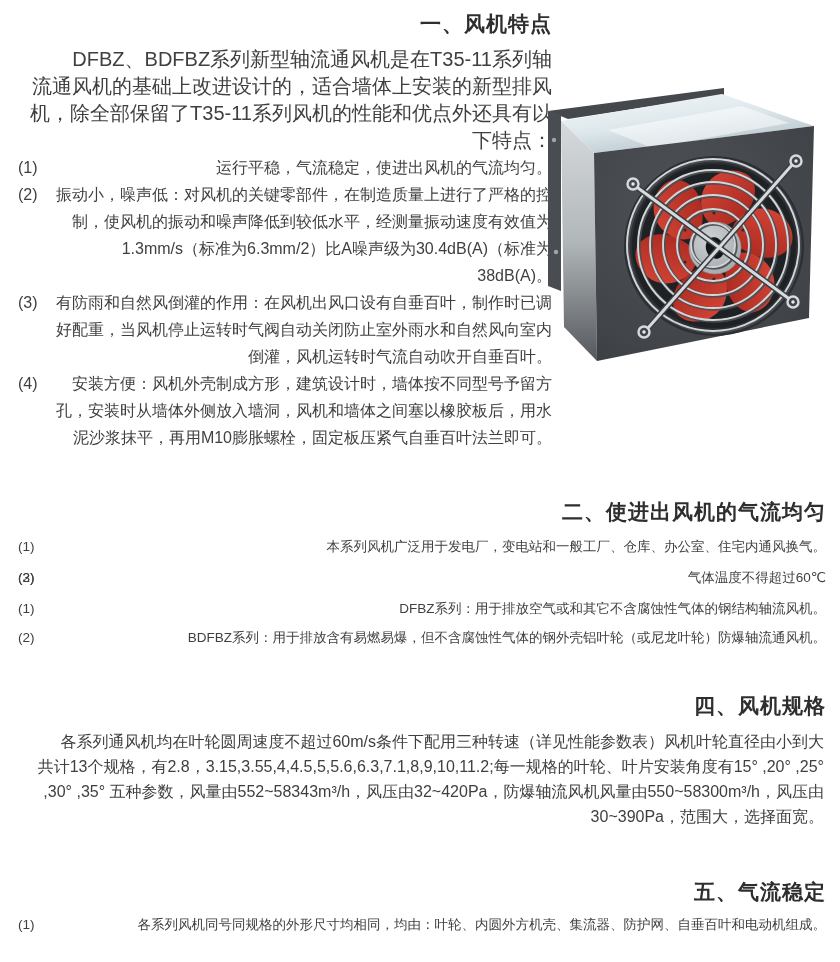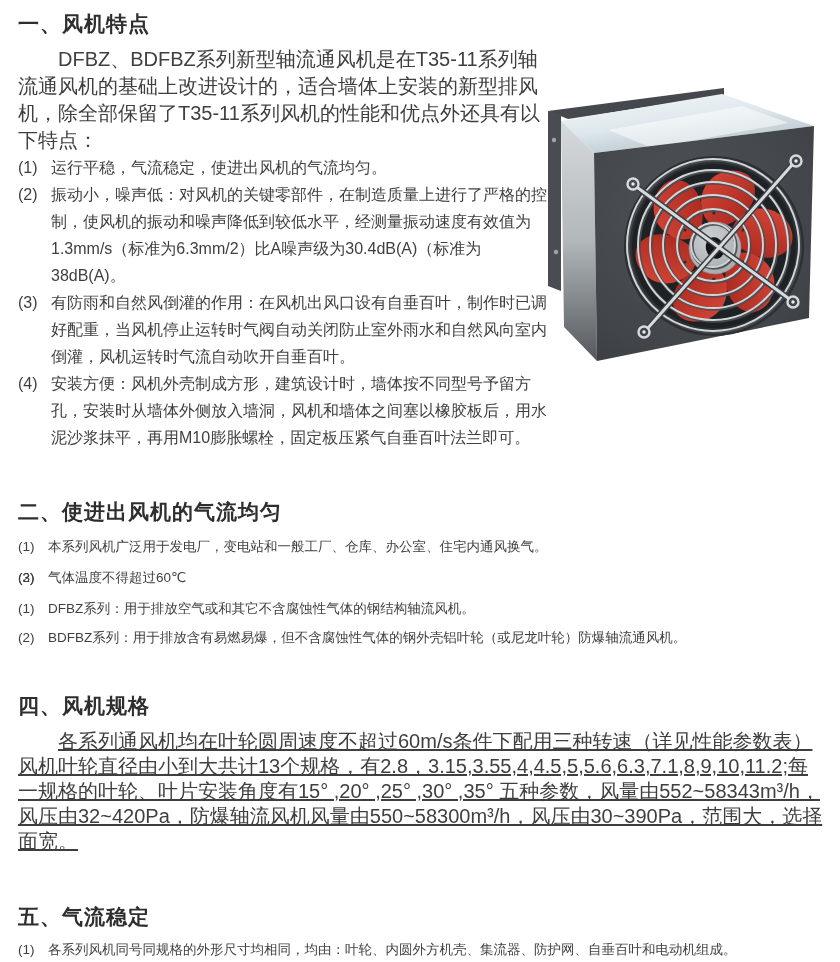--- a/index.html
+++ b/index.html
@@ -20,34 +20,34 @@
   .sec1 .sec-title{margin:4px 0 8px 0;}
   .sec1-intro{
     font-size:20px;line-height:27px;text-indent:2em;margin:0 0 0 0;
   }
   .sec1-list{margin-top:0;}
   .s1-item{
     position:relative;padding-left:33px;font-size:16px;line-height:27px;
   }
   .s1-item .marker{position:absolute;left:0;top:0;}
   
-  .sec{margin:0;}
+  .sec{margin:0;text-align:right;}
   .sec2 .sec-title{margin:47px 0 12px 0;}
   .sec3 .sec-title{margin:37px 0 10px 0;}
   .sec4 .sec-title{margin:45px 0 9px 0;}
   .sec5 .sec-title{margin:49px 0 10px 0;}
   .sm-item{
     position:relative;padding-left:30px;font-size:13.5px;line-height:18px;
   }
   .sm-item .marker{position:absolute;left:0;top:0;}
   .sec2 .sm-item{margin-bottom:13px;}
   .sec3 .sm-item{margin-bottom:11px;}
   .sec5 .sm-item{margin-bottom:8px;}
   .sec4-para{
-    font-size:20px;line-height:25px;text-indent:2em;margin:0;width:806px;text-decoration:underline;
+    font-size:16px;line-height:25px;text-indent:2em;margin:0;width:806px;
   }
   
   .fan-photo{
     position:absolute;left:546px;top:84px;width:292px;height:312px;
   }
 </style>
 </head>
 <body>
 
 <div class="page">

